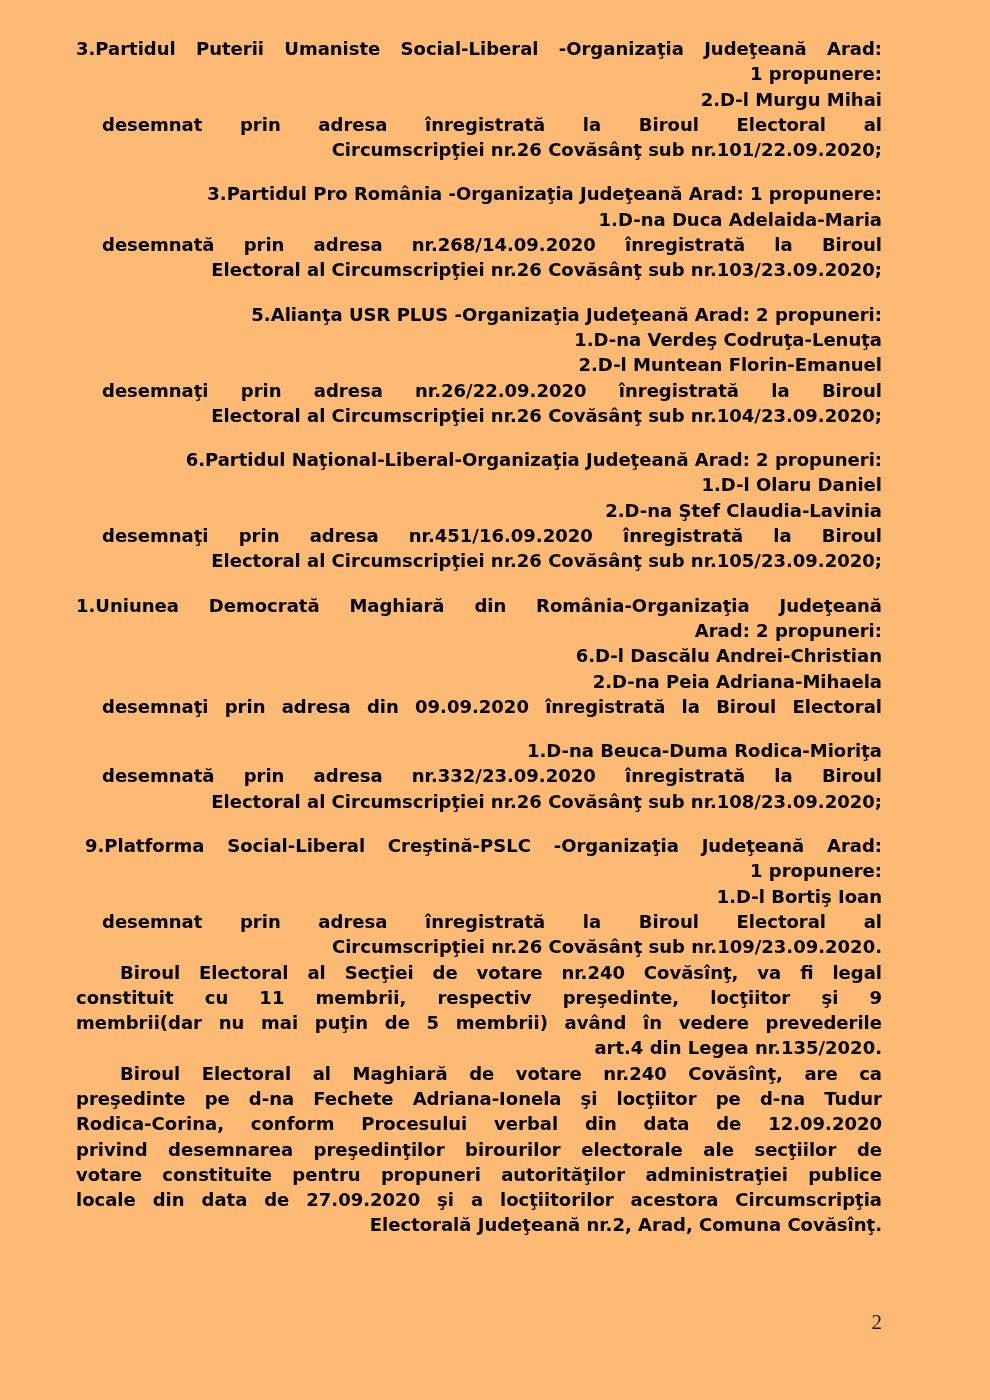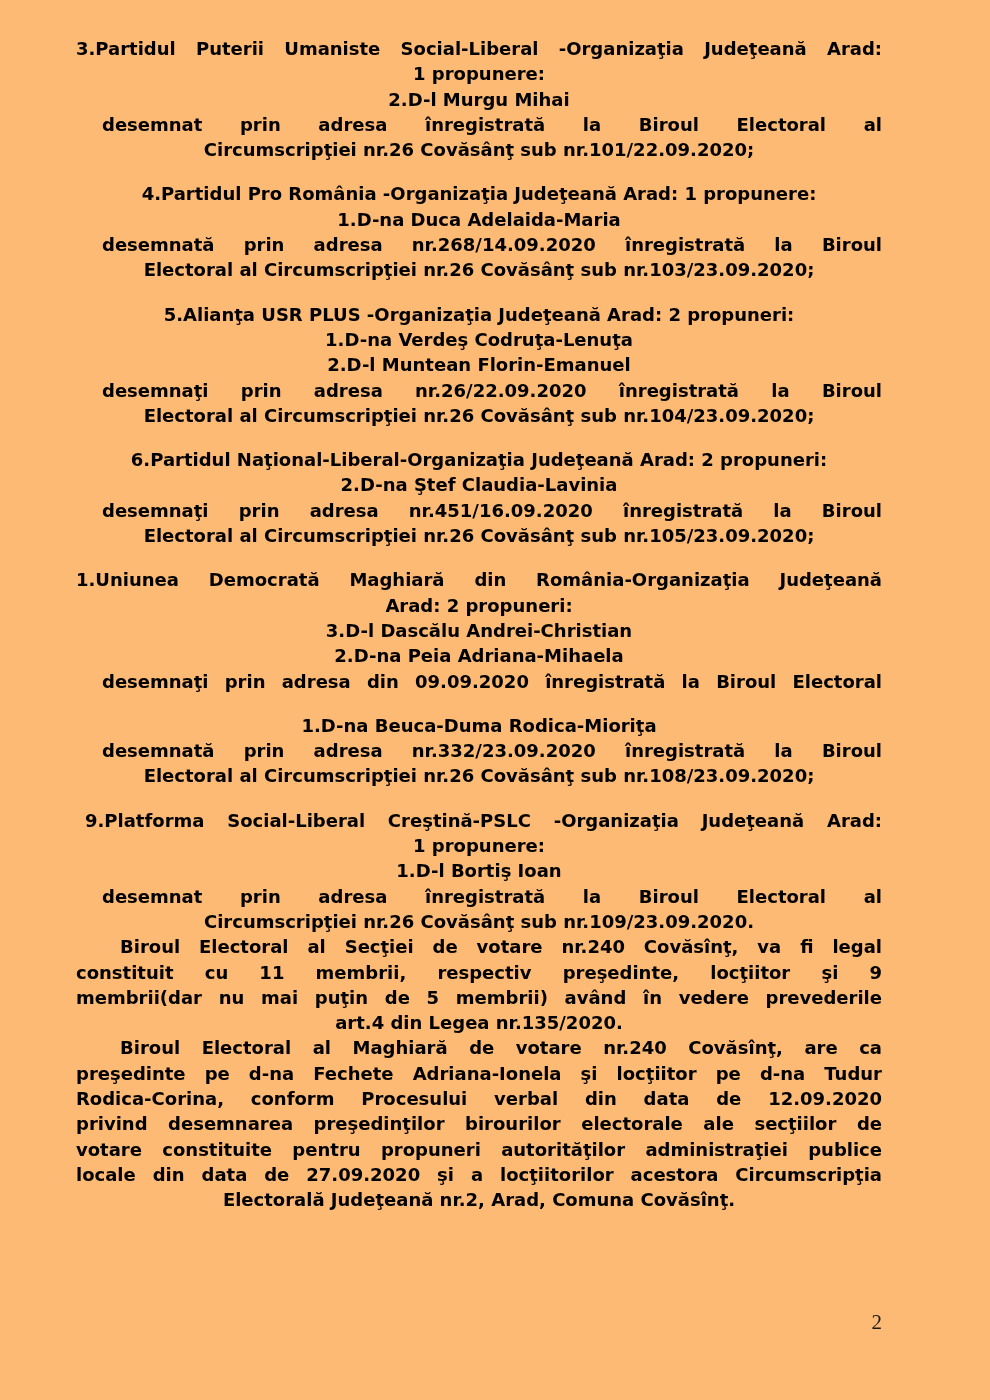--- a/index.html
+++ b/index.html
@@ -16,21 +16,21 @@
   .content{
     position:absolute;
     left:76px;top:36px;
     width:806px;
     font-size:18px;
     line-height:25.3px;
   }
   .section{margin-top:19px;}
   .section:first-child{margin-top:0;}
   .para{margin-top:0;}
-  .line{text-align:center;}
+  .line{text-align:right;}
   .stretch{text-align:justify;text-align-last:justify;}
   .ind{text-indent:26px;}
   .pind{text-indent:44px;}
   .sind{text-indent:9px;}
   .page-number{
     position:absolute;
     top:1310px;right:108px;
     font-family:"Liberation Serif", serif;
     font-weight:400;
     font-size:21px;
@@ -45,45 +45,46 @@
 
     <div class="section">
       <div class="line stretch">3.Partidul Puterii Umaniste Social-Liberal -Organizaţia Judeţeană Arad:</div>
       <div class="line">1 propunere:</div>
       <div class="line">2.D-l Murgu Mihai</div>
       <div class="line stretch ind">desemnat prin adresa înregistrată la Biroul Electoral al</div>
       <div class="line">Circumscripţiei nr.26 Covăsânţ sub nr.101/22.09.2020;</div>
     </div>
 
     <div class="section">
-      <div class="line">4.Partidul Pro România -Organizaţia Judeţeană Arad: 1 propunere:</div>
+      <div class="line">3.Partidul Pro România -Organizaţia Judeţeană Arad: 1 propunere:</div>
       <div class="line">1.D-na Duca Adelaida-Maria</div>
       <div class="line stretch ind">desemnată prin adresa nr.268/14.09.2020 înregistrată la Biroul</div>
       <div class="line">Electoral al Circumscripţiei nr.26 Covăsânţ sub nr.103/23.09.2020;</div>
     </div>
 
     <div class="section">
       <div class="line">5.Alianţa USR PLUS -Organizaţia Judeţeană Arad: 2 propuneri:</div>
       <div class="line">1.D-na Verdeş Codruţa-Lenuţa</div>
       <div class="line">2.D-l Muntean Florin-Emanuel</div>
       <div class="line stretch ind">desemnaţi prin adresa nr.26/22.09.2020 înregistrată la Biroul</div>
       <div class="line">Electoral al Circumscripţiei nr.26 Covăsânţ sub nr.104/23.09.2020;</div>
     </div>
 
     <div class="section">
       <div class="line">6.Partidul Naţional-Liberal-Organizaţia Judeţeană Arad: 2 propuneri:</div>
+      <div class="line">1.D-l Olaru Daniel</div>
       <div class="line">2.D-na Ştef Claudia-Lavinia</div>
       <div class="line stretch ind">desemnaţi prin adresa nr.451/16.09.2020 înregistrată la Biroul</div>
       <div class="line">Electoral al Circumscripţiei nr.26 Covăsânţ sub nr.105/23.09.2020;</div>
     </div>
 
     <div class="section">
       <div class="line stretch">1.Uniunea Democrată Maghiară din România-Organizaţia Judeţeană</div>
       <div class="line">Arad: 2 propuneri:</div>
-      <div class="line">3.D-l Dascălu Andrei-Christian</div>
+      <div class="line">6.D-l Dascălu Andrei-Christian</div>
       <div class="line">2.D-na Peia Adriana-Mihaela</div>
       <div class="line stretch ind">desemnaţi prin adresa din 09.09.2020 înregistrată la Biroul Electoral</div>
     </div>
 
     <div class="section">
       <div class="line">1.D-na Beuca-Duma Rodica-Mioriţa</div>
       <div class="line stretch ind">desemnată prin adresa nr.332/23.09.2020 înregistrată la Biroul</div>
       <div class="line">Electoral al Circumscripţiei nr.26 Covăsânţ sub nr.108/23.09.2020;</div>
     </div>
 

